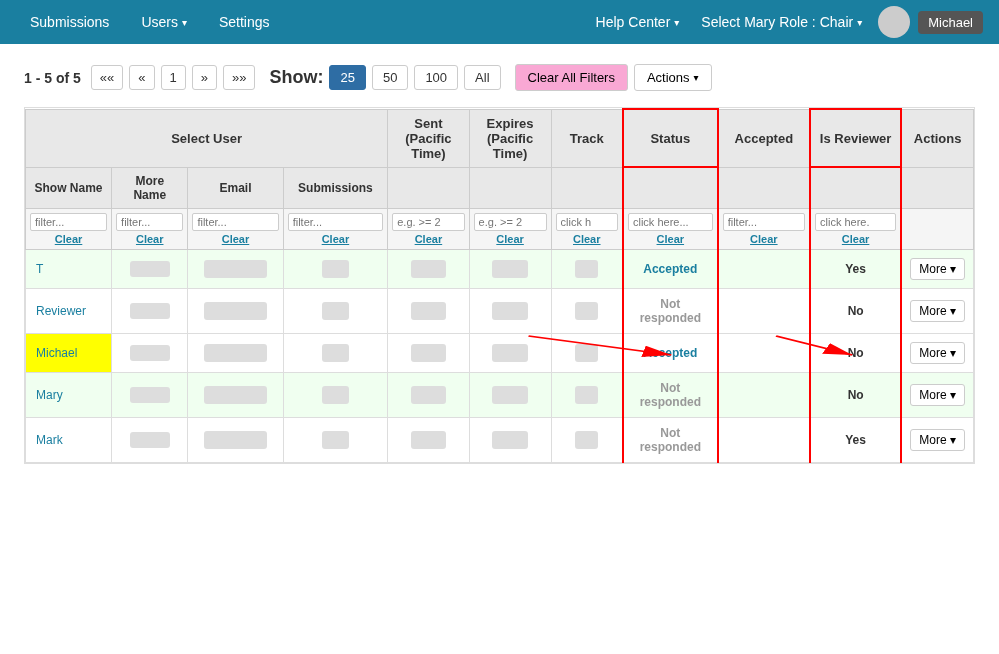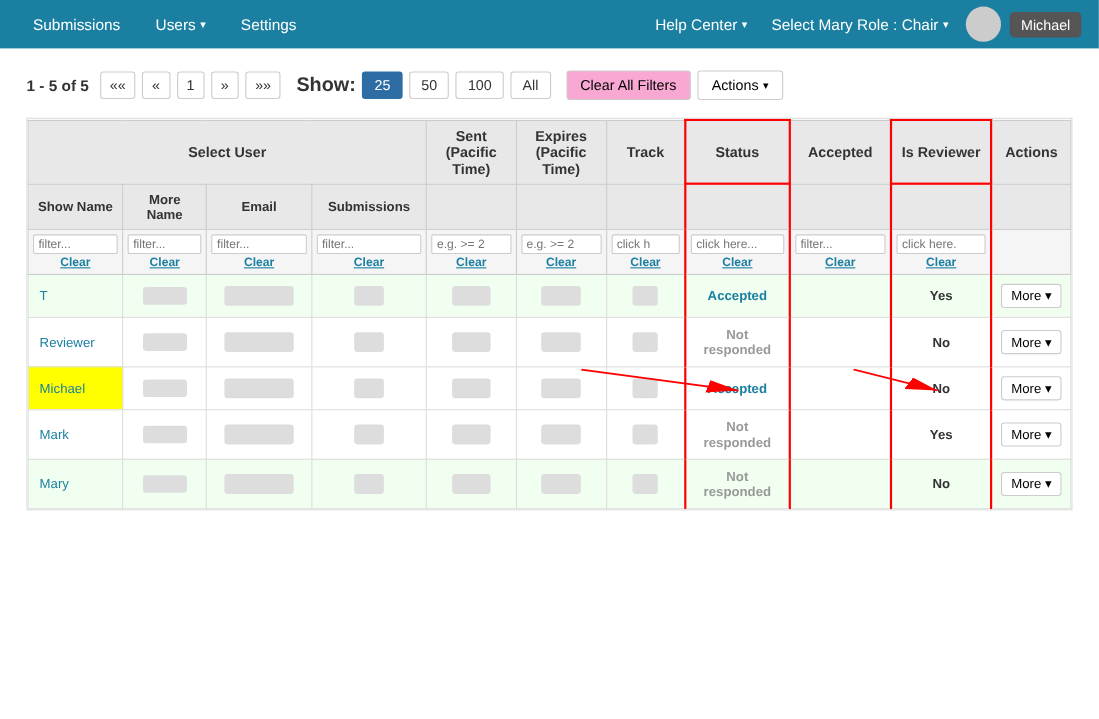--- a/index.html
+++ b/index.html
@@ -305,44 +305,44 @@
               <td><span style="background:#ddd; border-radius:3px; padding:2px 30px; color:#bbb; display:inline-block;">&nbsp;</span></td>
               <td><span style="background:#ddd; border-radius:3px; padding:2px 12px; color:#bbb; display:inline-block;">&nbsp;</span></td>
               <td><span style="background:#ddd; border-radius:3px; padding:2px 16px; color:#bbb; display:inline-block;">&nbsp;</span></td>
               <td><span style="background:#ddd; border-radius:3px; padding:2px 16px; color:#bbb; display:inline-block;">&nbsp;</span></td>
               <td><span style="background:#ddd; border-radius:3px; padding:2px 10px; color:#bbb; display:inline-block;">&nbsp;</span></td>
               <td style="border-left: 2px solid red; border-right: 2px solid red; color: rgb(26, 127, 160); font-weight: bold;">Accepted</td>
               <td></td>
               <td style="border-left: 2px solid red; border-right: 2px solid red; font-weight: bold;">No</td>
               <td><button class="more-btn">More</button></td>
             </tr>
+            <tr style="background: rgb(240, 255, 240);">
+              <td style="text-align: left; padding-left: 10px; color: rgb(26, 127, 160);">Mary</td>
+              <td style="color: rgb(187, 187, 187); font-size: 11px;"><span style="background:#ddd; border-radius:3px; padding:2px 10px; color:#bbb; display:inline-block; min-width:40px;">&nbsp;</span></td>
+              <td><span style="background:#ddd; border-radius:3px; padding:2px 30px; color:#bbb; display:inline-block;">&nbsp;</span></td>
+              <td><span style="background:#ddd; border-radius:3px; padding:2px 12px; color:#bbb; display:inline-block;">&nbsp;</span></td>
+              <td><span style="background:#ddd; border-radius:3px; padding:2px 16px; color:#bbb; display:inline-block;">&nbsp;</span></td>
+              <td><span style="background:#ddd; border-radius:3px; padding:2px 16px; color:#bbb; display:inline-block;">&nbsp;</span></td>
+              <td><span style="background:#ddd; border-radius:3px; padding:2px 10px; color:#bbb; display:inline-block;">&nbsp;</span></td>
+              <td style="border-left: 2px solid red; border-right: 2px solid red; color: rgb(153, 153, 153); font-weight: bold;">Not responded</td>
+              <td></td>
+              <td style="border-left: 2px solid red; border-right: 2px solid red; font-weight: bold;">No</td>
+              <td><button class="more-btn">More</button></td>
+            </tr>
             <tr style="background: rgb(255, 255, 255);">
               <td style="text-align: left; padding-left: 10px; color: rgb(26, 127, 160);">Mark</td>
               <td style="color: rgb(187, 187, 187); font-size: 11px;"><span style="background:#ddd; border-radius:3px; padding:2px 10px; color:#bbb; display:inline-block; min-width:40px;">&nbsp;</span></td>
               <td><span style="background:#ddd; border-radius:3px; padding:2px 30px; color:#bbb; display:inline-block;">&nbsp;</span></td>
               <td><span style="background:#ddd; border-radius:3px; padding:2px 12px; color:#bbb; display:inline-block;">&nbsp;</span></td>
               <td><span style="background:#ddd; border-radius:3px; padding:2px 16px; color:#bbb; display:inline-block;">&nbsp;</span></td>
               <td><span style="background:#ddd; border-radius:3px; padding:2px 16px; color:#bbb; display:inline-block;">&nbsp;</span></td>
               <td><span style="background:#ddd; border-radius:3px; padding:2px 10px; color:#bbb; display:inline-block;">&nbsp;</span></td>
               <td style="border-left: 2px solid red; border-right: 2px solid red; color: rgb(153, 153, 153); font-weight: bold;">Not responded</td>
               <td></td>
               <td style="border-left: 2px solid red; border-right: 2px solid red; font-weight: bold;">Yes</td>
-              <td><button class="more-btn">More</button></td>
-            </tr>
-            <tr style="background: rgb(240, 255, 240);">
-              <td style="text-align: left; padding-left: 10px; color: rgb(26, 127, 160);">Mary</td>
-              <td style="color: rgb(187, 187, 187); font-size: 11px;"><span style="background:#ddd; border-radius:3px; padding:2px 10px; color:#bbb; display:inline-block; min-width:40px;">&nbsp;</span></td>
-              <td><span style="background:#ddd; border-radius:3px; padding:2px 30px; color:#bbb; display:inline-block;">&nbsp;</span></td>
-              <td><span style="background:#ddd; border-radius:3px; padding:2px 12px; color:#bbb; display:inline-block;">&nbsp;</span></td>
-              <td><span style="background:#ddd; border-radius:3px; padding:2px 16px; color:#bbb; display:inline-block;">&nbsp;</span></td>
-              <td><span style="background:#ddd; border-radius:3px; padding:2px 16px; color:#bbb; display:inline-block;">&nbsp;</span></td>
-              <td><span style="background:#ddd; border-radius:3px; padding:2px 10px; color:#bbb; display:inline-block;">&nbsp;</span></td>
-              <td style="border-left: 2px solid red; border-right: 2px solid red; color: rgb(153, 153, 153); font-weight: bold;">Not responded</td>
-              <td></td>
-              <td style="border-left: 2px solid red; border-right: 2px solid red; font-weight: bold;">No</td>
               <td><button class="more-btn">More</button></td>
             </tr>
           </tbody>
       </table>
     </div>
 
     <svg class="red-arrow" style="position:absolute; top:0; left:0; width:100%; height:100%; pointer-events:none;" viewBox="0 0 999 654" preserveAspectRatio="none">
 
       <defs>
         <marker id="arrowhead1" markerWidth="10" markerHeight="7" refX="10" refY="3.5" orient="auto">

